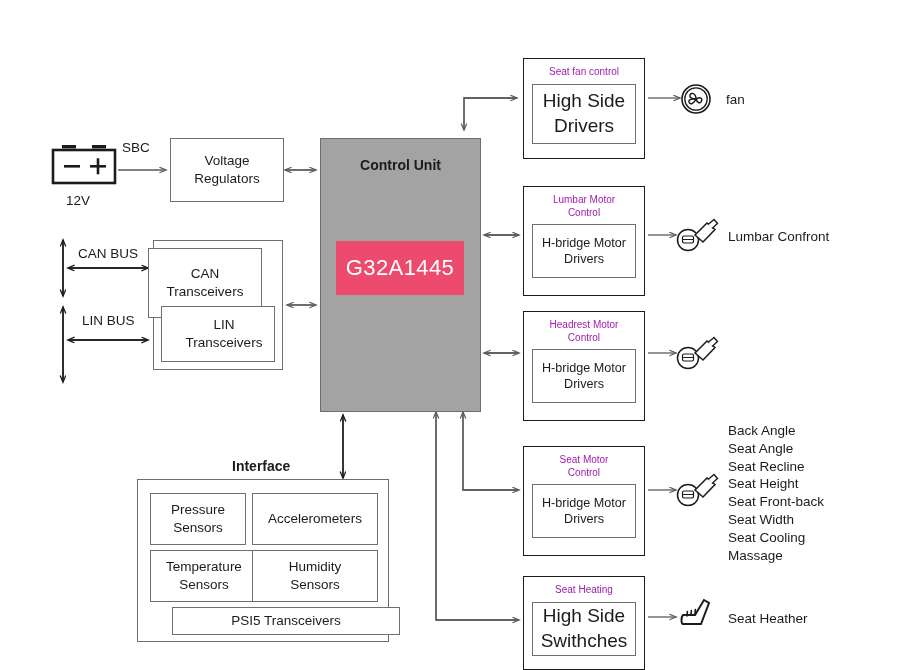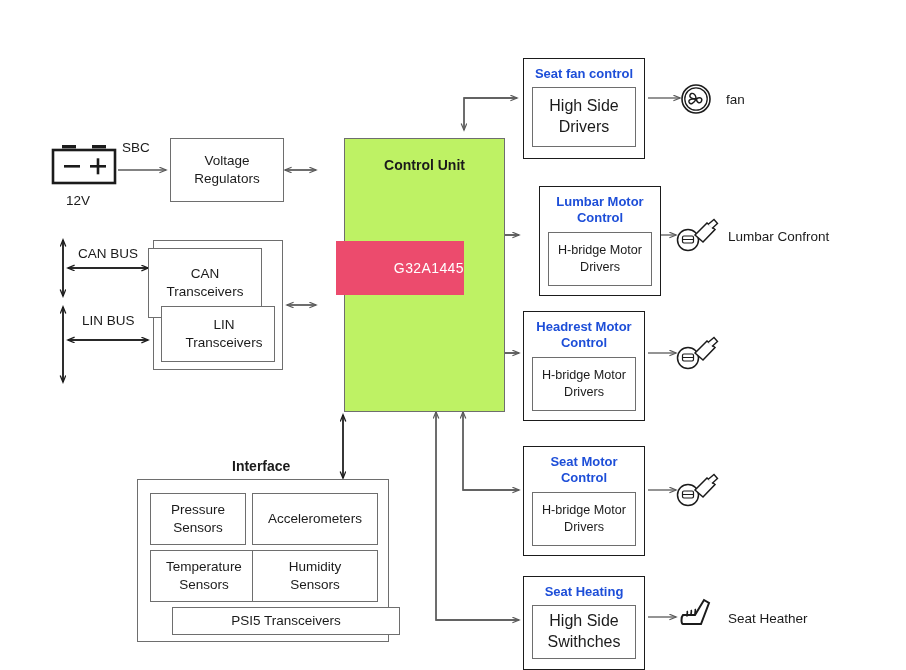--- a/index.html
+++ b/index.html
@@ -26,38 +26,38 @@
 
   
   .blk{
     border:1.6px solid #1b1b1b;
     background:#fff;
     display:flex;
     flex-direction:column;
     align-items:center;
   }
   .blk-title{
-    font-size:13px;
-    font-weight:700;
+    font-size:10px;
+    font-weight:400;
     line-height:1.25;
     text-align:center;
-    color:#1d4ed8;
+    color:#a21caf;
     padding:7px 4px 5px 4px;
     white-space:pre-line;
   }
   
   .inner{
     border:1.3px solid #6e6e6e;
     background:#fff;
     box-sizing:border-box;
     display:flex;
     align-items:center;
     justify-content:center;
     text-align:center;
-    font-size:16px;
+    font-size:19px;
     line-height:1.3;
     color:#1b1b1b;
     white-space:pre-line;
   }
   .plain-box{
     border:1.3px solid #6e6e6e;
     background:#fff;
     box-sizing:border-box;
     display:flex;
     align-items:center;
@@ -69,36 +69,35 @@
   }
   .outer-thin{
     border:1.4px solid #6e6e6e;
     background:#fff;
     box-sizing:border-box;
   }
 
   
   #control-unit{
     border:1.4px solid #6e6e6e;
-    background:#bef264;
+    background:#a3a3a3;
     box-sizing:border-box;
-    margin-left:24px;
   }
   #control-unit .cu-title{
     position:absolute;
     top:18px;left:0;width:100%;
     text-align:center;
     font-size:14px;
     font-weight:600;
     color:#1b1b1b;
   }
   #chip{
     position:absolute;
-    display:flex;align-items:center;justify-content:flex-end;
-    font-size:14px;
+    display:flex;align-items:center;justify-content:center;
+    font-size:22px;
     letter-spacing:.4px;
     color:#ffffff;
   }
 
   
   .lbl{
     position:absolute;
     font-size:13.5px;
     line-height:1.32;
     color:#1b1b1b;
@@ -247,21 +246,21 @@
       <circle cx="16" cy="16" r="14" fill="#fff" stroke="#1b1b1b" stroke-width="1.6"></circle>
       <circle cx="16" cy="16" r="11.2" fill="none" stroke="#1b1b1b" stroke-width="1.3"></circle>
       <path d="M16,16 C16,10 11,9 10,12 C9,15 13,16 16,16 Z" fill="none" stroke="#1b1b1b" stroke-width="1.4"></path>
       <path d="M16,16 C21,13 23,16 21,19 C19,21 17,19 16,16 Z" fill="none" stroke="#1b1b1b" stroke-width="1.4"></path>
       <path d="M16,16 C14,21 10,22 9,19 C8.4,16.6 12,15.6 16,16 Z" fill="none" stroke="#1b1b1b" stroke-width="1.4"></path>
       <circle cx="16" cy="16" r="1.5" fill="#1b1b1b"></circle>
     </svg>
   </div>
   <div class="lbl" style="left:726px;top:91px;">fan</div>
 
-  <div class="node blk" style="left:523px;top:186px;width:122px;height:110px;margin-left:16px;">
+  <div class="node blk" style="left:523px;top:186px;width:122px;height:110px;">
     <div class="blk-title">Lumbar Motor
 Control</div>
     <div class="inner" style="width:104px;height:54px;font-size:12.6px;">
       <span>H-bridge Motor
 Drivers</span>
     </div>
   </div>
   <div class="icon" style="left:676px;top:218px;width:44px;height:34px;">
     <svg width="44" height="34" viewBox="0 0 44 34">
       <circle cx="12" cy="22" r="10.5" fill="#fff" stroke="#1b1b1b" stroke-width="1.5"></circle>
@@ -301,20 +300,28 @@
   </div>
   <div class="icon" style="left:676px;top:473px;width:44px;height:34px;">
     <svg width="44" height="34" viewBox="0 0 44 34">
       <circle cx="12" cy="22" r="10.5" fill="#fff" stroke="#1b1b1b" stroke-width="1.5"></circle>
       <rect x="6.5" y="18" width="11" height="7" rx="1.4" fill="none" stroke="#1b1b1b" stroke-width="1.2"></rect>
       <line x1="6.5" y1="21.5" x2="17.5" y2="21.5" stroke="#1b1b1b" stroke-width="1"></line>
       <path d="M19,17 L31,5 L39,11.5 L27,24 Z" fill="#fff" stroke="#1b1b1b" stroke-width="1.5"></path>
       <path d="M32,6.5 L38,1.5 L41.5,5.5 L36,10.5" fill="#fff" stroke="#1b1b1b" stroke-width="1.4"></path>
     </svg>
   </div>
+  <div class="lbl" style="left:728px;top:422px;line-height:17.8px;">Back Angle
+Seat Angle
+Seat Recline
+Seat Height
+Seat Front-back
+Seat Width
+Seat Cooling
+Massage</div>
 
   <div class="node blk" style="left:523px;top:576px;width:122px;height:94px;">
     <div class="blk-title">Seat Heating</div>
     <div class="inner" style="width:104px;height:54px;">
       <span>High Side
 Swithches</span>
     </div>
   </div>
   <div class="icon" style="left:678px;top:598px;width:36px;height:34px;">
     <svg width="36" height="34" viewBox="0 0 36 34">

